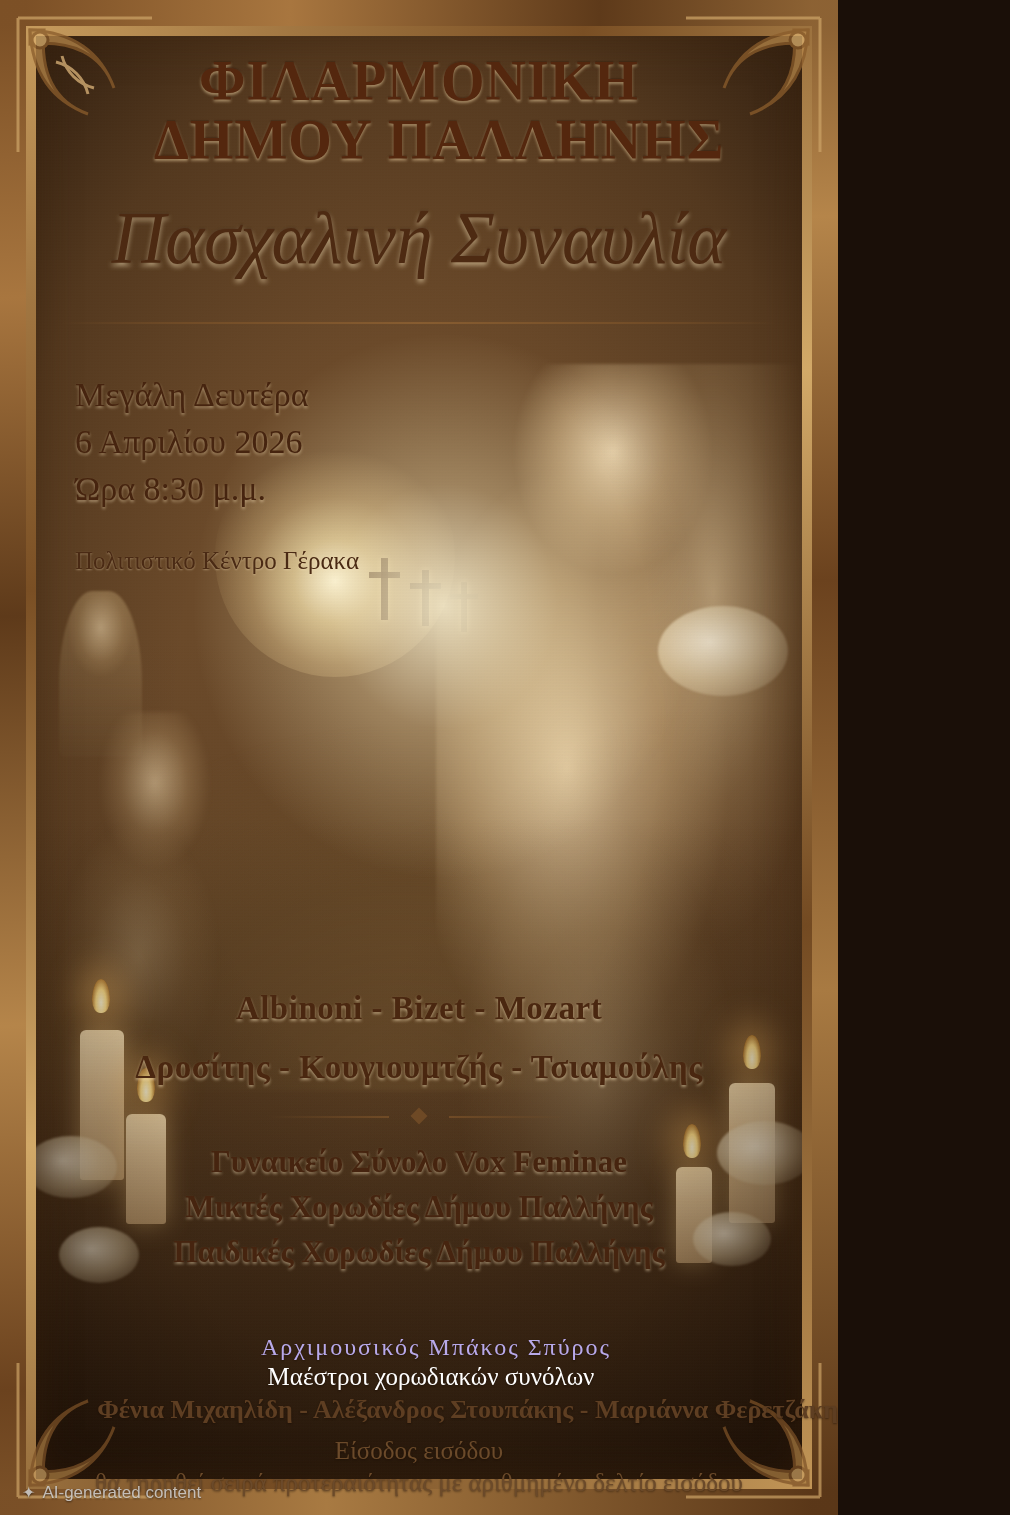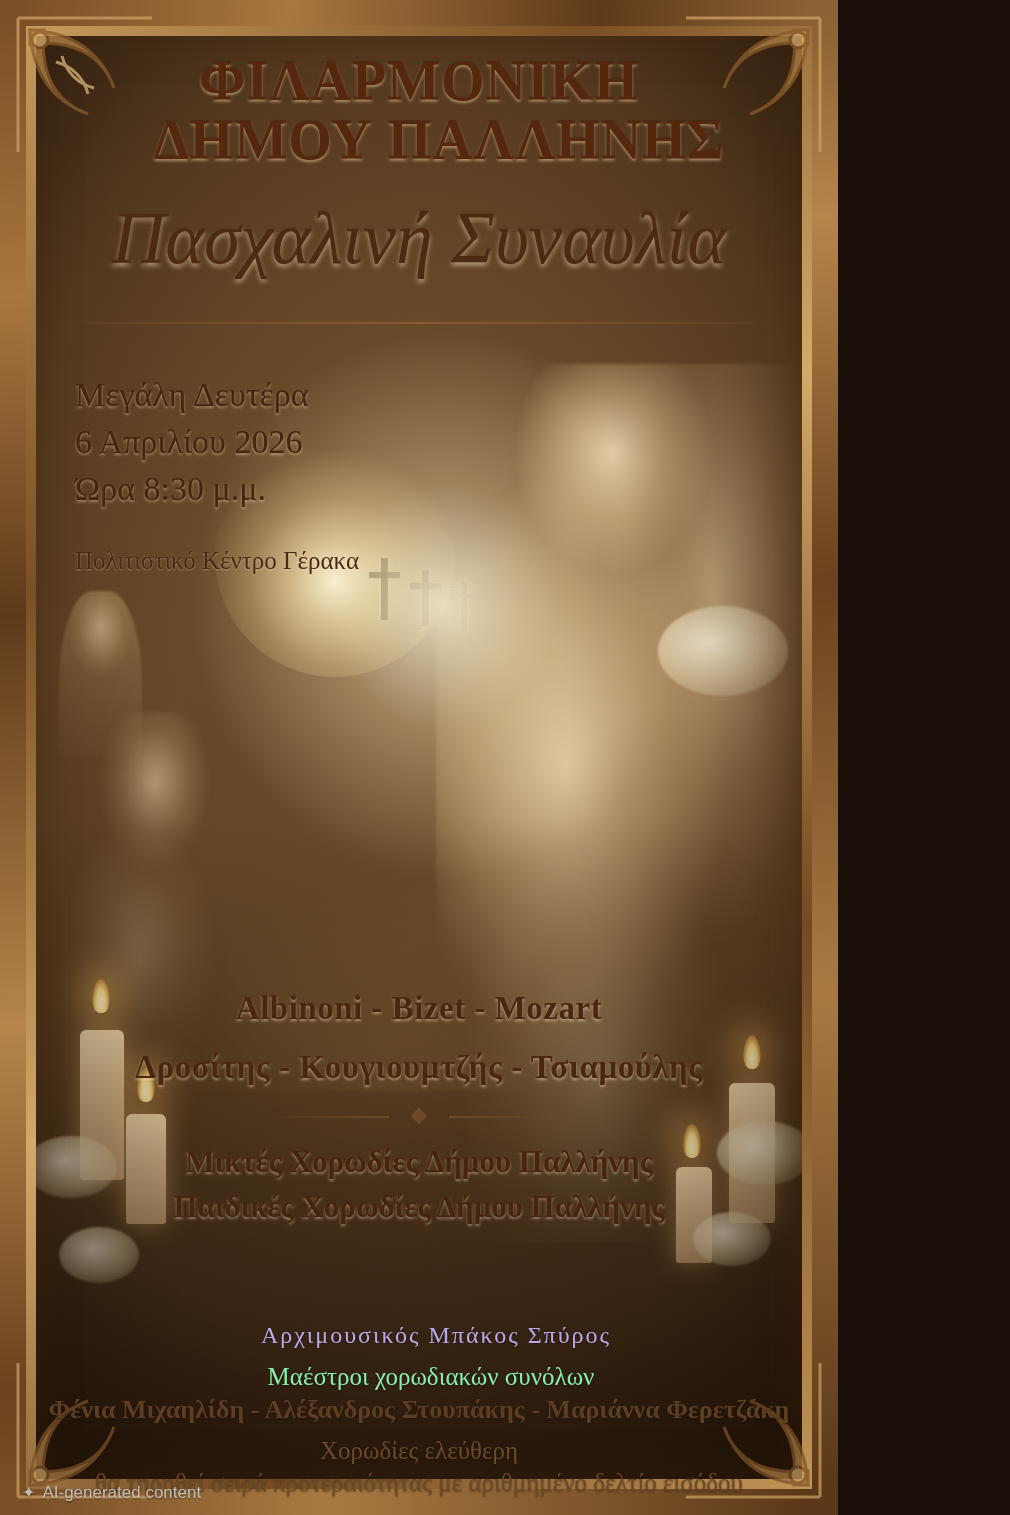--- a/index.html
+++ b/index.html
@@ -294,32 +294,33 @@
   }
   .conductor {
     font-size: 24px;
     letter-spacing: 2px;
     color: #c4b5fd;
     opacity: 0.92;
     text-shadow: 0 1px 2px rgba(20,10,4,0.5);
     padding-left: 34px;
   }
   .maestri-label {
-    margin-top: 14px;
+    margin-top: 2px;
     font-size: 25px;
-    color: #86efac;
+    color: #ffffff;
     text-shadow: 0 1px 2px rgba(20,10,4,0.45);
     padding-left: 24px;
   }
   .maestri-names {
     margin-top: 4px;
     font-size: 26px;
     font-weight: bold;
     color: #5e3e22;
     text-shadow: 0 1px 2px rgba(20,10,4,0.45);
+    text-align: right;
   }
   .entry-free {
     margin-top: 12px;
     font-size: 25px;
     color: #6b4a2a;
     text-shadow: 0 1px 2px rgba(20,10,4,0.45);
   }
   .entry-note {
     margin-top: 4px;
     font-size: 25px;
@@ -453,30 +454,31 @@
 
     <div class="program">
       <div class="composers-1">Albinoni - Bizet - Mozart</div>
       <div class="composers-2">Δροσίτης - Κουγιουμτζής - Τσιαμούλης</div>
 
       <div class="divider-orn">
           <i></i>
         </div>
 
       <div class="ensembles">
+        <div>Γυναικείο Σύνολο Vox Feminae</div>
         <div>Μικτές Χορωδίες Δήμου Παλλήνης</div>
         <div>Παιδικές Χορωδίες Δήμου Παλλήνης</div>
       </div>
     </div>
 
     <div class="credits">
       <div class="conductor">Αρχιμουσικός  Μπάκος Σπύρος</div>
       <div class="maestri-label">Μαέστροι χορωδιακών συνόλων</div>
       <div class="maestri-names">Φένια Μιχαηλίδη - Αλέξανδρος Στουπάκης - Μαριάννα Φερετζάκη</div>
-      <div class="entry-free">Χορωδίες ελεύθερη</div>
+      <div class="entry-free">Είσοδος εισόδου</div>
       <div class="entry-note">θα τηρηθεί σειρά προτεραιότητας με αριθμημένο δελτίο εισόδου</div>
     </div>
 
   </div>
 
   <div class="ai-badge">
     <span class="spark">✦</span>
     <span>AI-generated content</span>
   </div>
 

